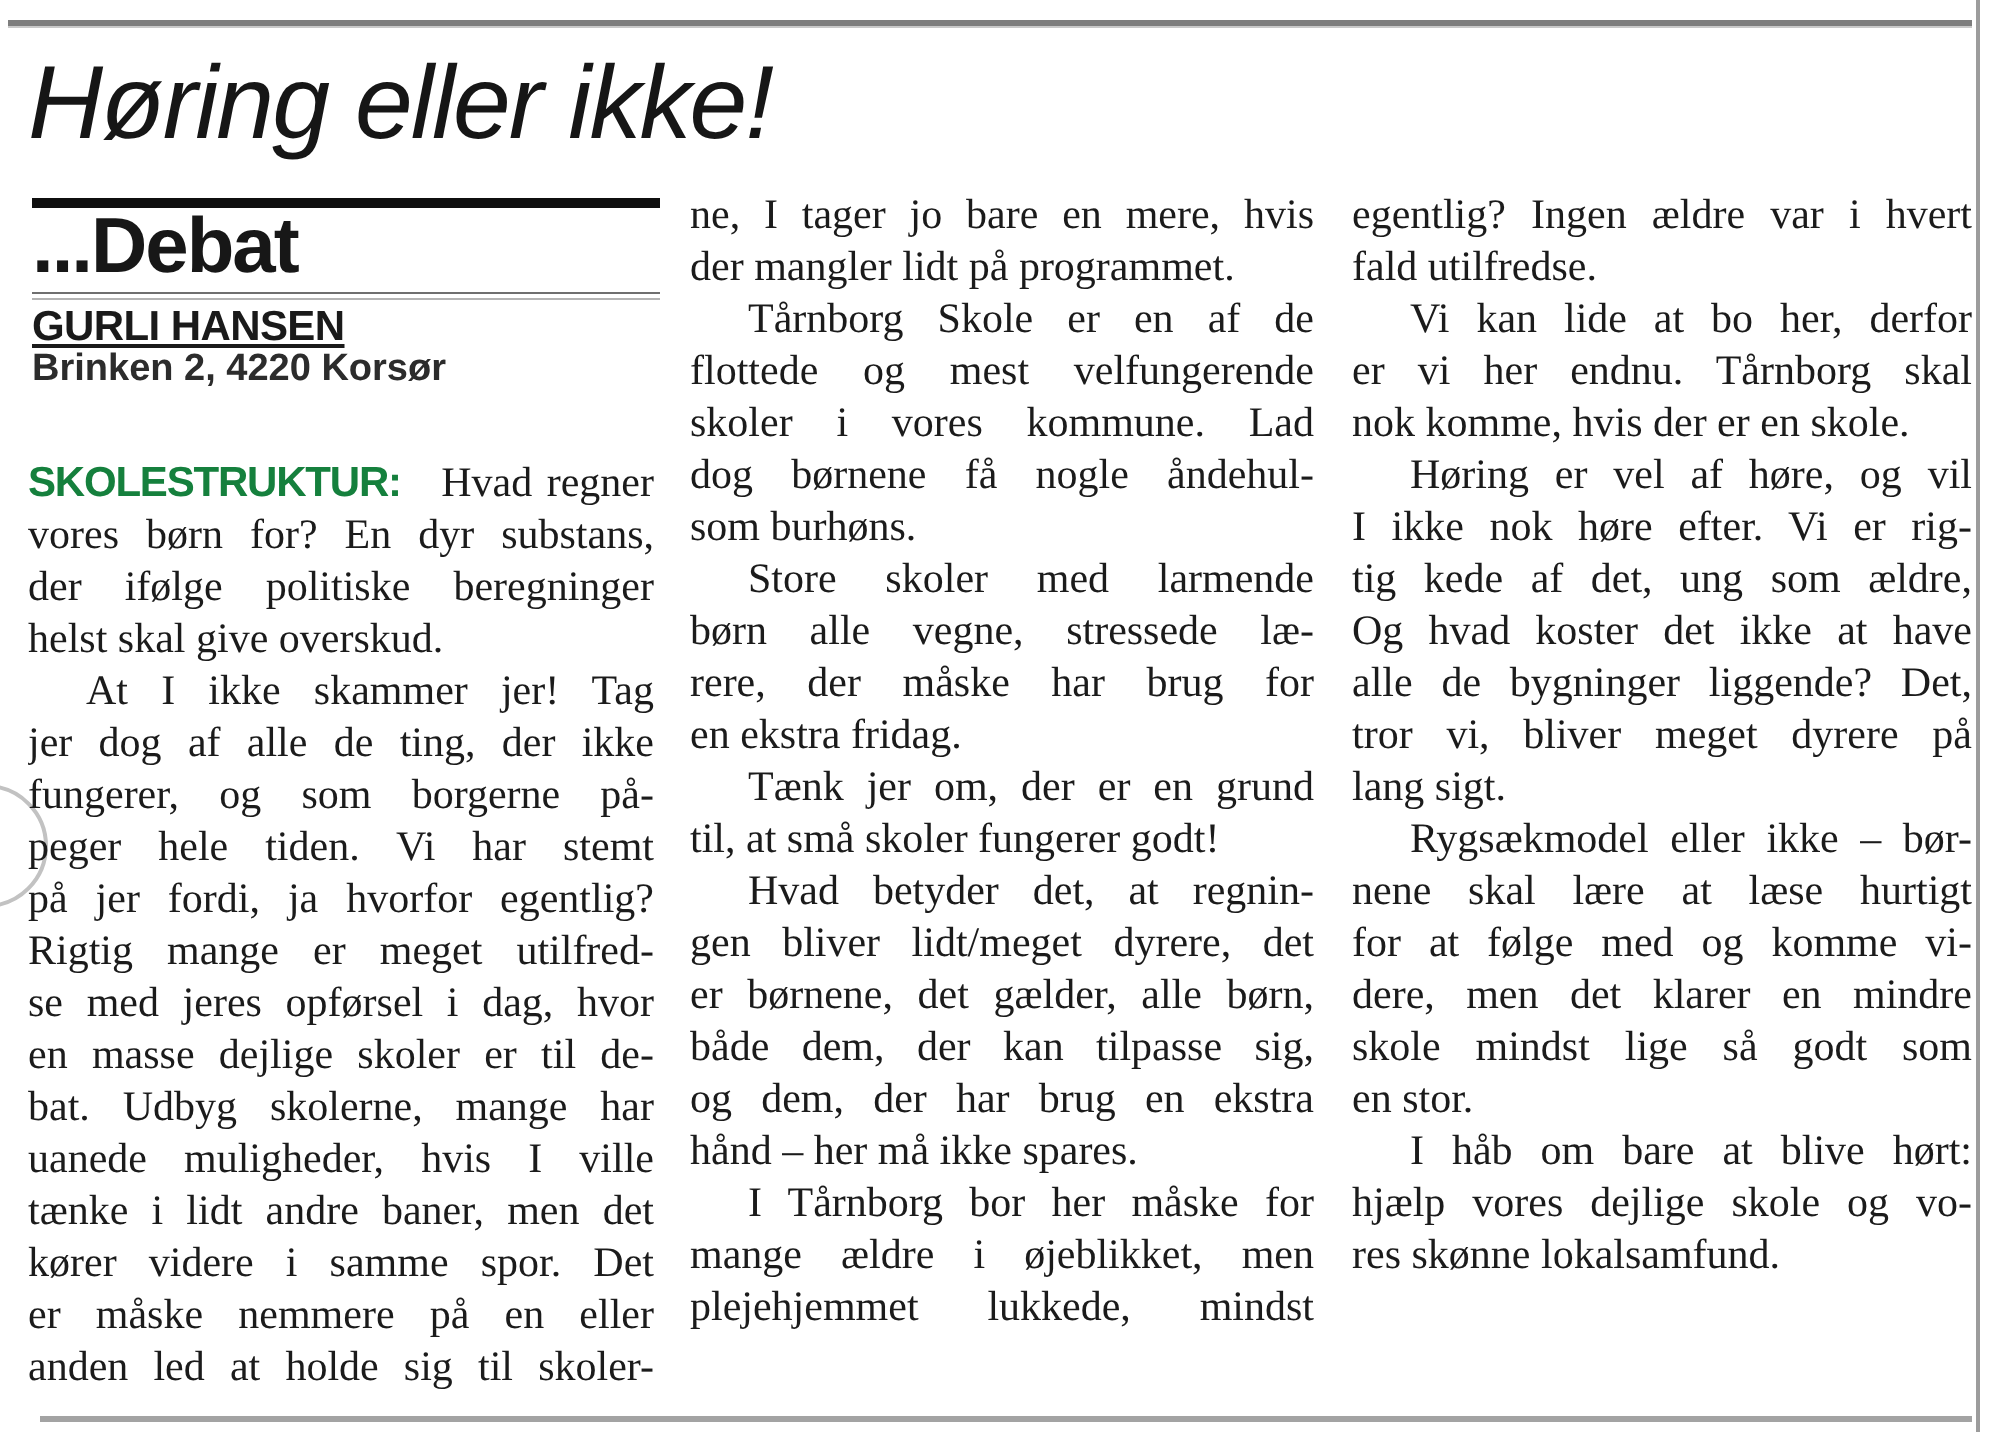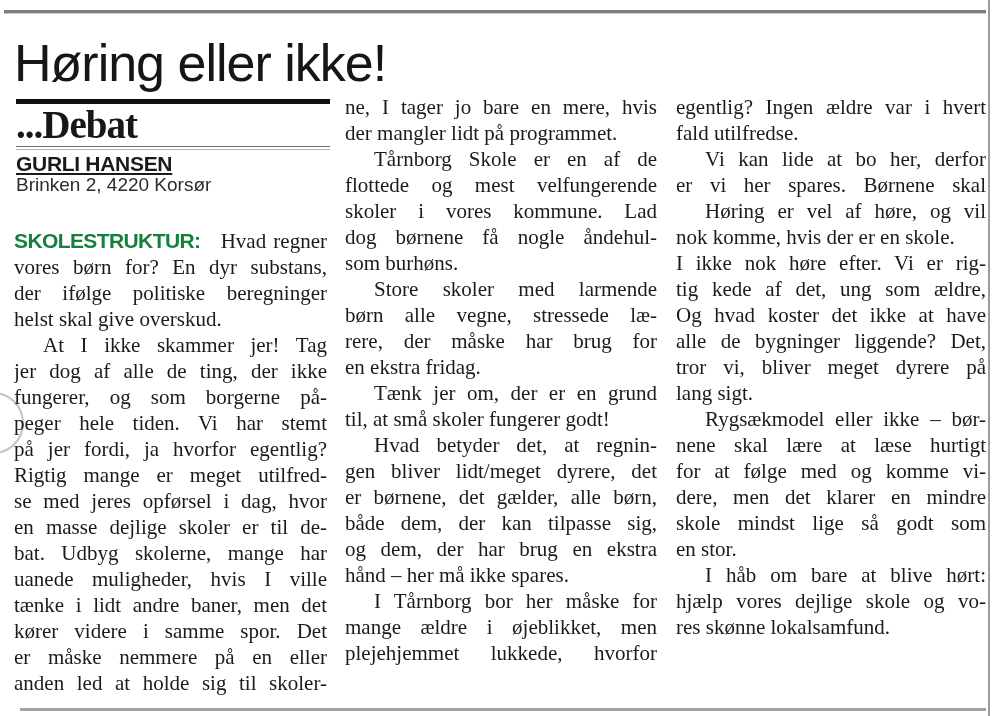--- a/index.html
+++ b/index.html
@@ -9,43 +9,43 @@
   }
   
   .top-rule      { position:absolute; left:4px;  top:10px;  width:982px; height:3px;
                    background:#7e7e7e; border-bottom:1px solid #c9c9c9; }
   .right-rule    { position:absolute; left:988px; top:0;    width:2px;  height:716px; background:#9c9c9c; }
   .bottom-rule   { position:absolute; left:20px; top:708px; width:966px; height:3px; background:#a3a3a3; }
   .scan-arc      { position:absolute; left:-38px; top:392px; width:58px; height:58px;
                    border:2px solid #c2c2c2; border-radius:50%; background:transparent; }
   
   .headline {
-    position:absolute; left:14px; top:33px; width:960px;
-    font-family:"Liberation Sans", sans-serif; font-weight:400;
+    position:absolute; left:14px; top:22px; width:960px;
+    font-family:"Liberation Sans", sans-serif; font-style:italic; font-weight:400;
     font-size:52px; letter-spacing:-1px; color:#161616; white-space:nowrap;
   }
   
   .section-bar   { position:absolute; left:16px; top:99px; width:314px; height:5px; background:#0f0f0f; }
   .section-label {
     position:absolute; left:16px; top:102px; width:314px;
-    font-family:Liberation Serif, serif; font-weight:bold; font-size:39px;
+    font-family:Liberation Sans, sans-serif; font-weight:bold; font-size:39px;
     letter-spacing:-1px; color:#171717;
   }
   .section-underline {
     position:absolute; left:16px; top:146px; width:314px; height:2px;
     border-top:1px solid #6f6f6f; border-bottom:1px solid #b3b3b3;
   }
   .author-name {
     position:absolute; left:16px; top:152px; width:314px;
     font-family:"Liberation Sans", sans-serif; font-weight:bold; font-size:21px;
     letter-spacing:-0.3px; color:#1a1a1a;text-decoration:underline;
   }
   .author-address {
     position:absolute; left:16px; top:174px; width:314px;
-    font-family:"Liberation Sans", sans-serif; font-weight:400; font-size:19px; color:#2c2c2c;
+    font-family:"Liberation Sans", sans-serif; font-weight:700; font-size:19px; color:#2c2c2c;
   }
   
   .article-col { position:absolute; font-size:21px; line-height:26px; color:#1b1b1b; }
   #col-0 { left:14px;  top:228px; width:313px; }
   #col-1 { left:345px; top:94px;  width:312px; }
   #col-2 { left:676px; top:94px;  width:310px; }
   .line { text-align:justify; text-align-last:justify; height:26px; overflow:hidden; }
   .line.end { text-align-last:left; }
   .line.indent { text-indent:29px; }
   .lead-label {
@@ -107,29 +107,29 @@
       <div class="line indent">Tænk jer om, der er en grund</div>
       <div class="line end">til, at små skoler fungerer godt!</div>
       <div class="line indent">Hvad betyder det, at regnin-</div>
       <div class="line">gen bliver lidt/meget dyrere, det</div>
       <div class="line">er børnene, det gælder, alle børn,</div>
       <div class="line">både dem, der kan tilpasse sig,</div>
       <div class="line">og dem, der har brug en ekstra</div>
       <div class="line end">hånd – her må ikke spares.</div>
       <div class="line indent">I Tårnborg bor her måske for</div>
       <div class="line">mange ældre i øjeblikket, men</div>
-      <div class="line">plejehjemmet lukkede, hvorfor</div>
+      <div class="line">plejehjemmet lukkede, mindst</div>
     </div>
   <div class="article-col" id="col-2">
       <div class="line">egentlig? Ingen ældre var i hvert</div>
       <div class="line end">fald utilfredse.</div>
       <div class="line indent">Vi kan lide at bo her, derfor</div>
-      <div class="line">er vi her spares. Børnene skal</div>
+      <div class="line">er vi her endnu. Tårnborg skal</div>
+      <div class="line end">nok komme, hvis der er en skole.</div>
       <div class="line indent">Høring er vel af høre, og vil</div>
-      <div class="line end">nok komme, hvis der er en skole.</div>
       <div class="line">I ikke nok høre efter. Vi er rig-</div>
       <div class="line">tig kede af det, ung som ældre,</div>
       <div class="line">Og hvad koster det ikke at have</div>
       <div class="line">alle de bygninger liggende? Det,</div>
       <div class="line">tror vi, bliver meget dyrere på</div>
       <div class="line end">lang sigt.</div>
       <div class="line indent">Rygsækmodel eller ikke – bør-</div>
       <div class="line">nene skal lære at læse hurtigt</div>
       <div class="line">for at følge med og komme vi-</div>
       <div class="line">dere, men det klarer en mindre</div>

